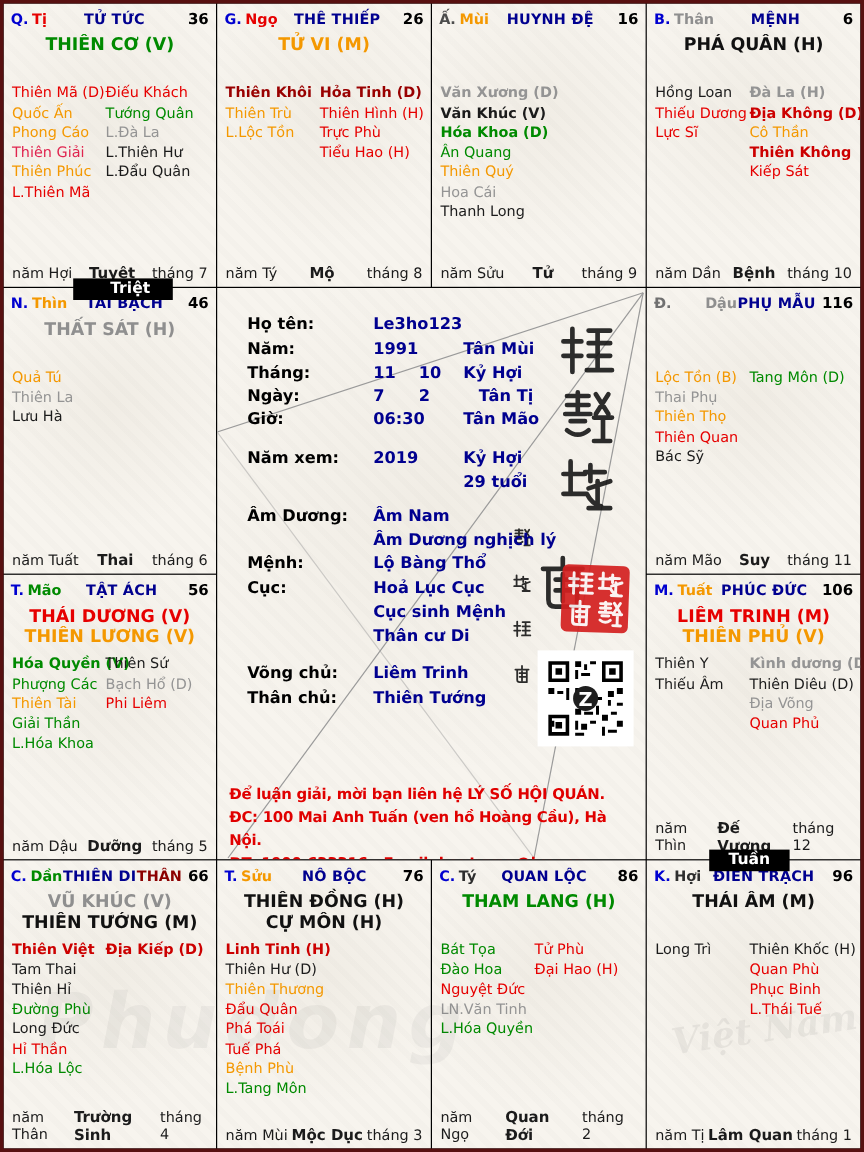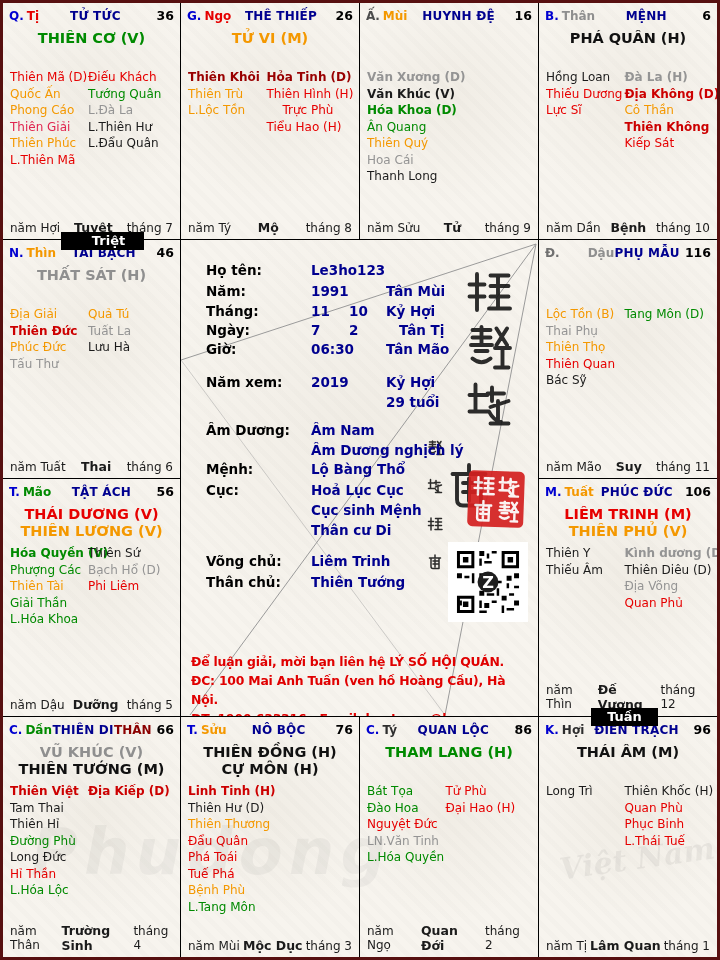--- a/index.html
+++ b/index.html
@@ -108,21 +108,21 @@
       </div>
     <div class="stars">
       <div class="colL">
           <div class="star b" style="color: rgb(153, 0, 0);">Thiên Khôi</div>
           <div class="star" style="color: rgb(244, 152, 0);">Thiên Trù</div>
           <div class="star" style="color: rgb(244, 152, 0);">L.Lộc Tồn</div>
         </div>
       <div class="colR">
           <div class="star b" style="color: rgb(153, 0, 0);">Hỏa Tinh (D)</div>
           <div class="star" style="color: rgb(230, 0, 0);">Thiên Hình (H)</div>
-          <div class="star" style="color: rgb(230, 0, 0); margin-left: 16px;">Trực Phù</div>
+          <div class="star" style="color: rgb(230, 0, 0);">Trực Phù</div>
           <div class="star" style="color: rgb(230, 0, 0);">Tiểu Hao (H)</div>
         </div>
     </div>
     <div class="ftr">
       <span class="fy">năm Tý</span>
       <span class="fs">Mộ</span>
       <span class="fm">tháng 8</span>
     </div>
   </div>
 
@@ -190,29 +190,23 @@
       <span class="can" style="color: rgb(0, 0, 208);">N.</span>
       <span class="chi" style="color: rgb(244, 152, 0);">Thìn</span>
       <span class="pal">TÀI BẠCH</span>
       <span class="extra"></span>
       <span class="num">46</span>
     </div>
     <div class="titles">
         <div style="color: rgb(143, 143, 143);">THẤT SÁT (H)</div>
       </div>
     <div class="stars">
-      <div class="colL">
-          <div class="star" style="color: rgb(244, 152, 0);">Địa Giải</div>
-          <div class="star b" style="color: rgb(204, 0, 0);">Thiên Đức</div>
-          <div class="star" style="color: rgb(244, 152, 0);">Phúc Đức</div>
-          <div class="star" style="color: rgb(148, 148, 148);">Tấu Thư</div>
-        </div>
       <div class="colR">
           <div class="star" style="color: rgb(244, 152, 0);">Quả Tú</div>
-          <div class="star" style="color: rgb(148, 148, 148);">Tuất La</div>
+          <div class="star" style="color: rgb(148, 148, 148);">Thiên La</div>
           <div class="star" style="color: rgb(27, 27, 27);">Lưu Hà</div>
         </div>
     </div>
     <div class="ftr">
       <span class="fy">năm Tuất</span>
       <span class="fs">Thai</span>
       <span class="fm">tháng 6</span>
     </div>
   </div>
 

